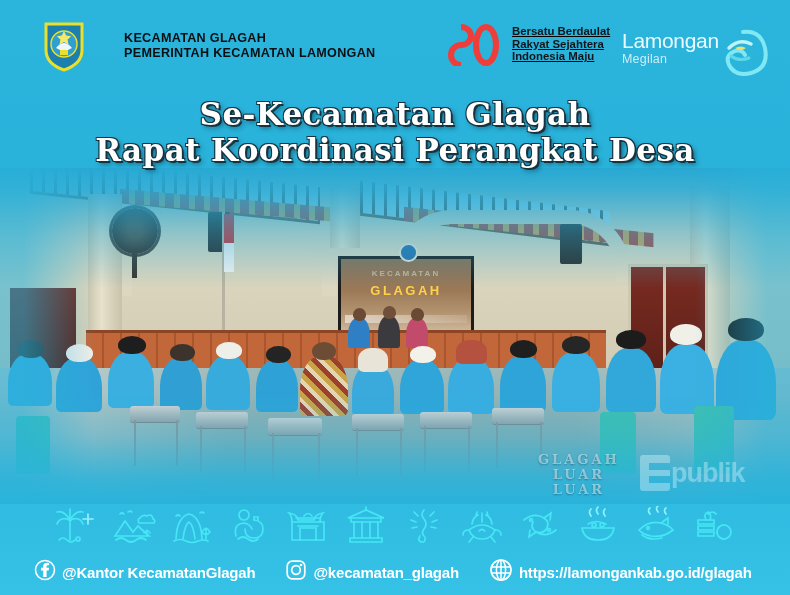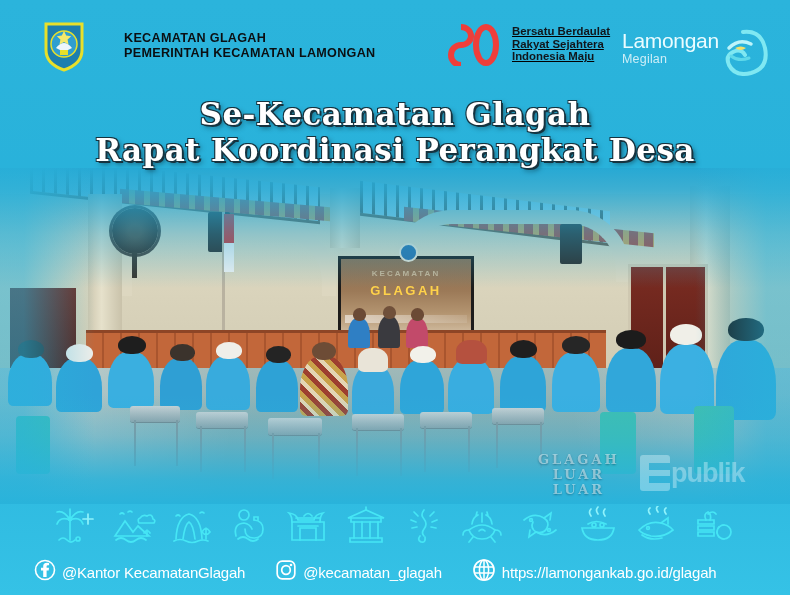--- a/index.html
+++ b/index.html
@@ -158,21 +158,21 @@
   .iconstrip{position:absolute;left:0;top:503px;width:790px;height:46px;z-index:50;
     display:flex;align-items:center;justify-content:center;gap:14px;}
   .ic{width:44px;height:40px;flex:none;}
   .ic svg{display:block;}
 
   
   .footer{position:absolute;left:0;top:549px;width:790px;height:46px;z-index:50;
     display:flex;align-items:center;}
   .fitem{display:flex;align-items:center;}
   .fitem .fi-ico{flex:none;margin-right:6px;}
-  .fitem .fi-txt{color:#ffffff;font-weight:normal;font-size:15px;letter-spacing:-.2px;
+  .fitem .fi-txt{color:#ffffff;font-weight:bold;font-size:15px;letter-spacing:-.2px;
     white-space:nowrap;font-family:"Liberation Sans",sans-serif;}
   .f1{margin-left:34px;}
   .f2{margin-left:30px;}
   .f3{margin-left:30px;}
 </style>
 </head>
 <body>
 
 <div class="poster">
 

